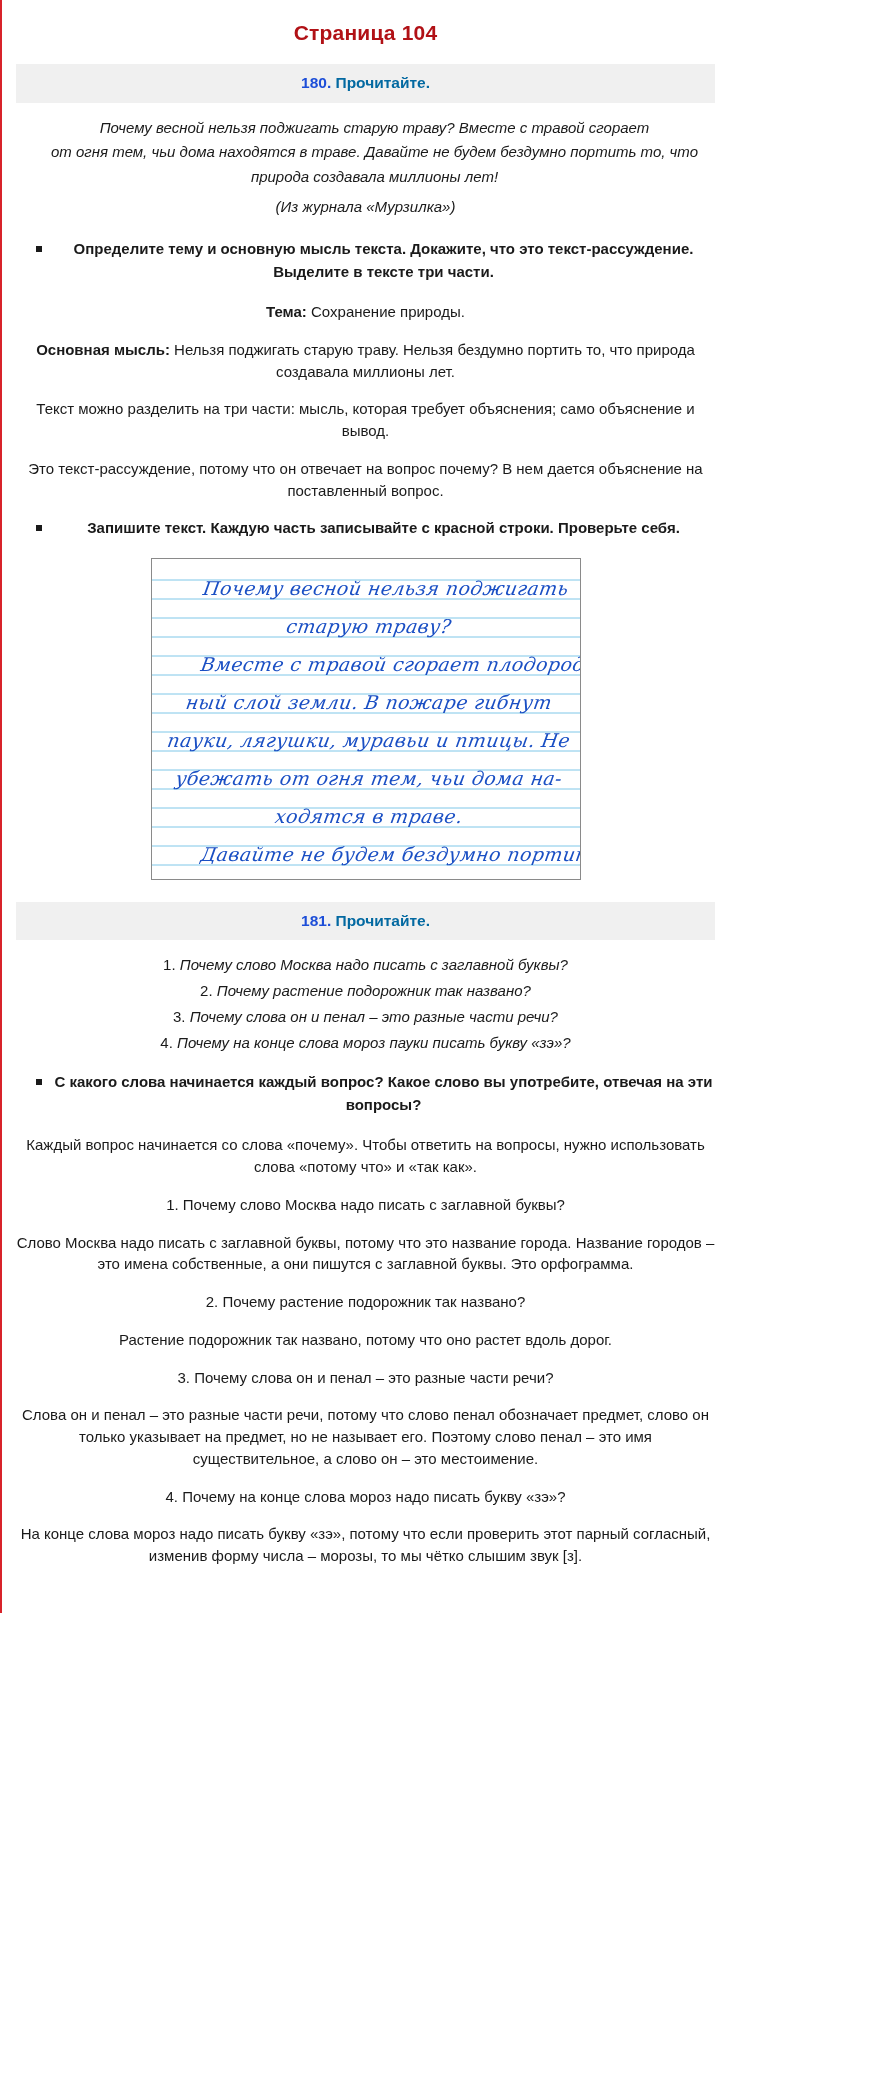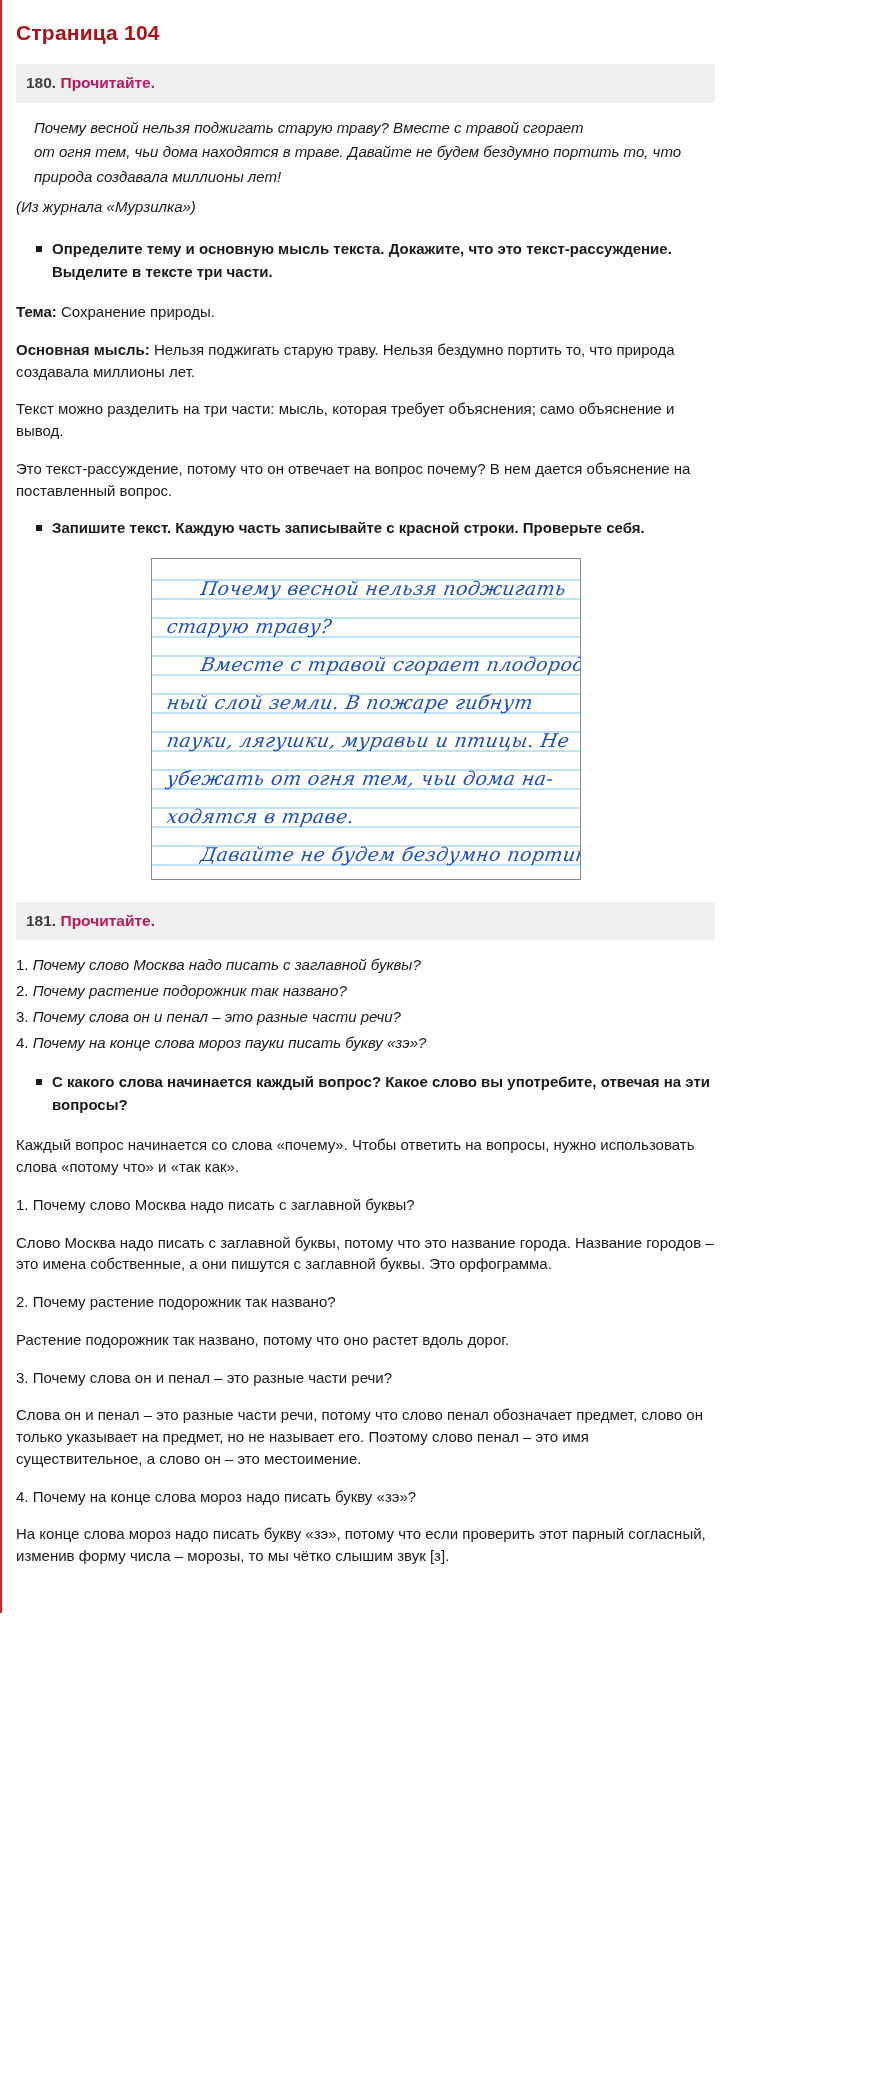--- a/index.html
+++ b/index.html
@@ -12,20 +12,21 @@
     font-family: "Liberation Sans", sans-serif;
     color: #1a1a1a;
     font-size: 15px;
     line-height: 1.45;
   }
   .page {
     width: 733px;
     box-sizing: border-box;
     padding: 14px 0 30px 0;
     position: relative;
+    text-align: center;
   }
   .left-rule {
     position: absolute;
     left: 0;
     top: 0;
     bottom: 0;
     width: 2px;
     background: #d8232a;
   }
   .inner {
@@ -39,25 +40,25 @@
     letter-spacing: 0.2px;
   }
   .ex-header {
     background: #f0f0f0;
     padding: 8px 10px;
     font-size: 15.5px;
     font-weight: bold;
     margin: 0 0 14px 0;
   }
   .ex-num {
-    color: #404040;
+    color: #1d4ed8;
     font-weight: bold;
   }
   .ex-title {
-    color: #be185d;
+    color: #0369a1;
     font-weight: bold;
   }
   p {
     margin: 0 0 16px 0;
   }
   .italic-block {
     font-style: italic;
     margin: 0 0 2px 18px;
     line-height: 1.5;
   }

